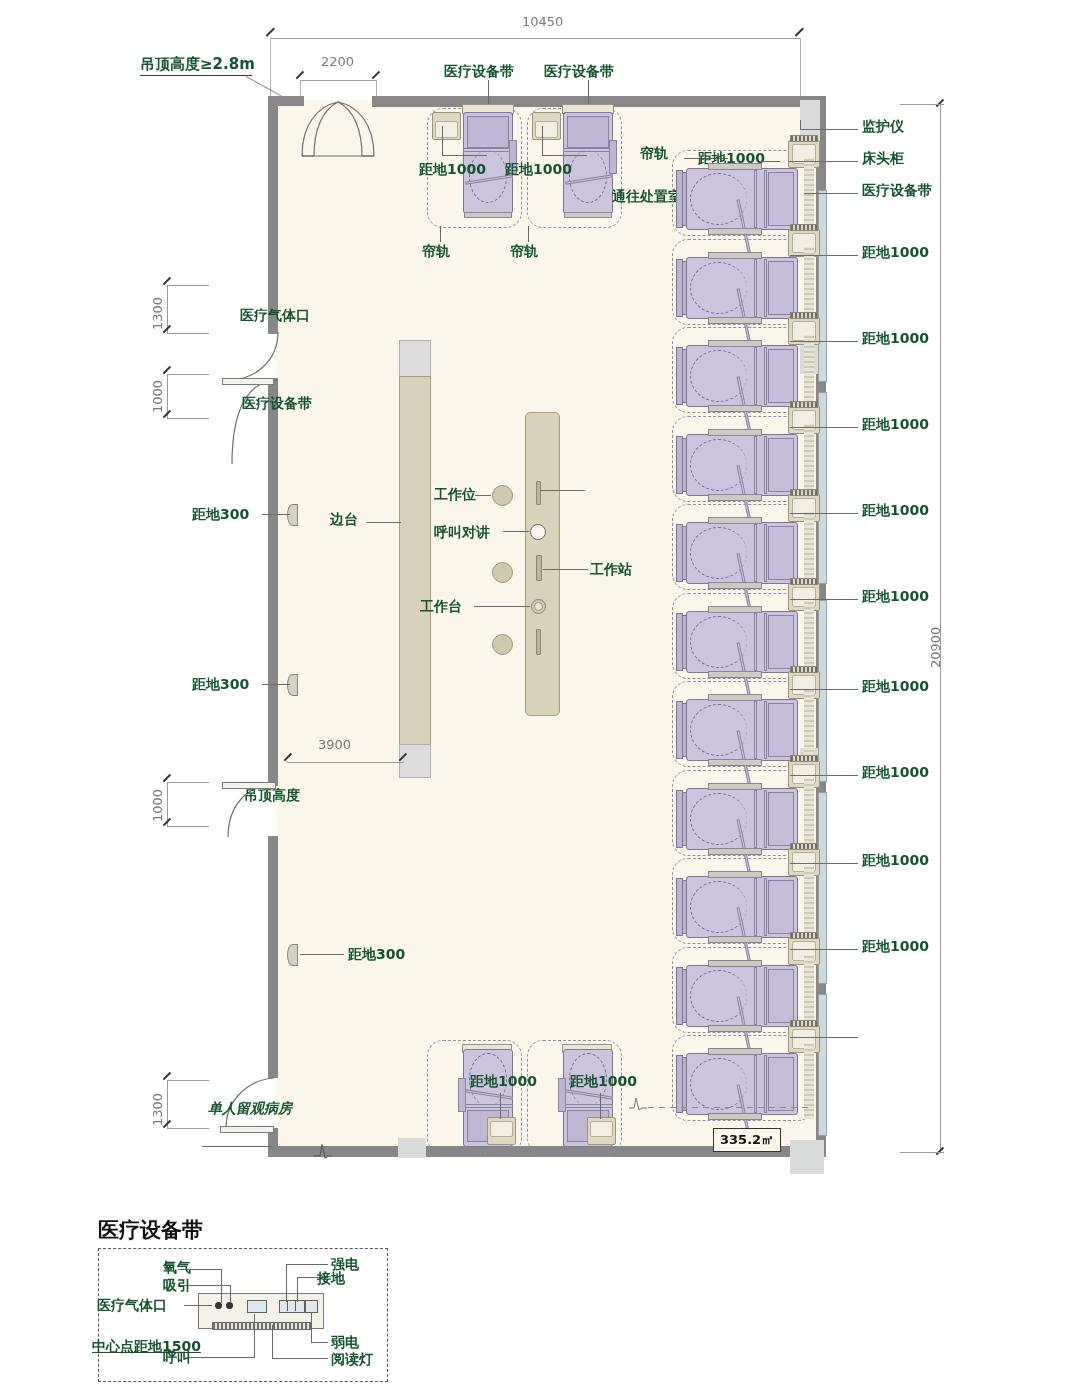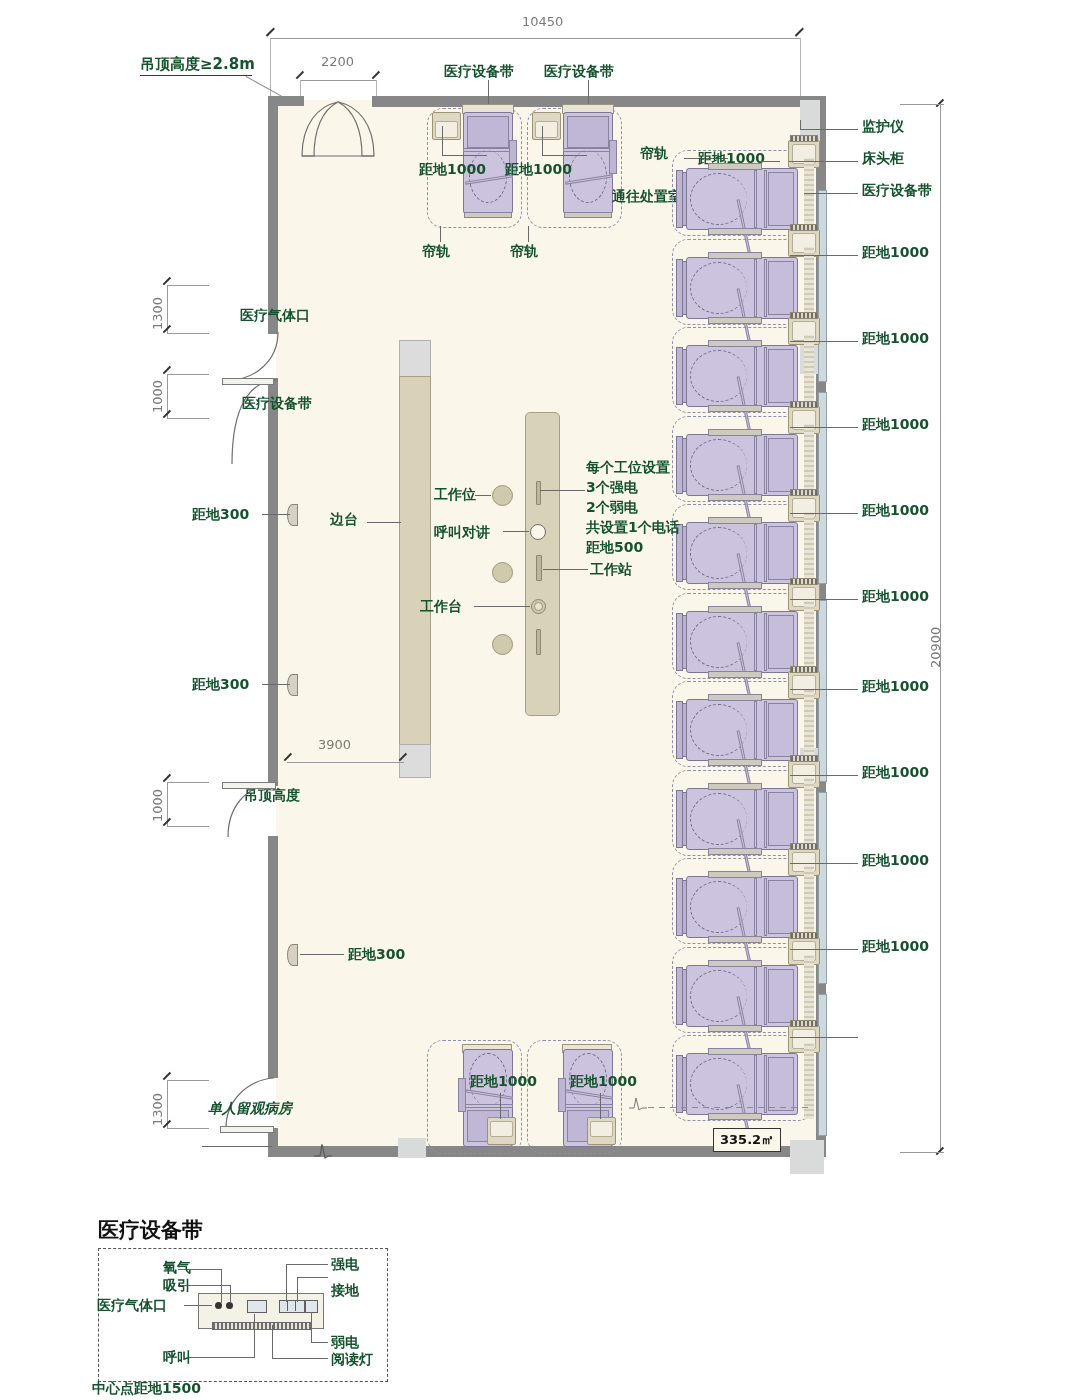--- a/index.html
+++ b/index.html
@@ -444,27 +444,20 @@
 
   <div class="lbl lbmd" style="left:434px;top:524px;">呼叫对讲</div>
   <div class="lead" style="left:503px;top:531px;width:26px;"></div>
 
   <div class="lbl lbmd" style="left:420px;top:598px;">工作台</div>
   <div class="lead" style="left:474px;top:606px;width:56px;"></div>
 
   <div class="lbl lbmd" style="left:590px;top:561px;">工作站</div>
   <div class="lead" style="left:543px;top:569px;width:45px;"></div>
 
-  <div id="noteblock" style="position:absolute;left:586px;top:457px;">
-      <div class="lbl lbmd" style="position: relative; left: 0px; top: 0px; line-height: 20px;">每个工位设置</div>
-      <div class="lbl lbmd" style="position: relative; left: 0px; top: 0px; line-height: 20px;">3个强电</div>
-      <div class="lbl lbmd" style="position: relative; left: 0px; top: 0px; line-height: 20px;">2个弱电</div>
-      <div class="lbl lbmd" style="position: relative; left: 0px; top: 0px; line-height: 20px;">共设置1个电话</div>
-      <div class="lbl lbmd" style="position: relative; left: 0px; top: 0px; line-height: 20px;">距地500</div>
-    </div>
   <div class="lead" style="left:540px;top:490px;width:45px;"></div>
 
   <div class="curtain" style="left:427px;top:1040px;width:93px;height:112px;"></div>
   <div class="eqband" style="left:462px;top:1044px;width:48px;height:7px;"></div>
   <div class="bed" style="left:463px;top:1049px;width:48px;height:96px;"></div>
   <div class="bedarc" style="left:469px;top:1053px;width:36px;height:52px;border-bottom:none;"></div>
   <div class="bedseg" style="left:465px;top:1093px;width:46px;height:1px;transform:rotate(9deg);"></div>
   <div class="bedseg" style="left:463px;top:1104px;width:48px;height:2px;"></div>
   <div class="bedseg" style="left:467px;top:1110px;width:40px;height:30px;background:#c0b7d6;"></div>
   <div class="bedseg" style="left:458px;top:1078px;width:6px;height:32px;background:#bdb5d2;"></div>
@@ -524,20 +517,20 @@
   <div class="lead" style="left:297px;top:1277px;width:31px;"></div>
   <div class="leadv" style="left:297px;top:1277px;height:25px;"></div>
   <div class="lead" style="left:311px;top:1342px;width:17px;"></div>
   <div class="leadv" style="left:311px;top:1312px;height:31px;"></div>
   <div class="lead" style="left:272px;top:1358px;width:56px;"></div>
   <div class="leadv" style="left:272px;top:1325px;height:34px;"></div>
 
   <div class="lbl lbmd" style="left:163px;top:1259px;">氧气</div>
   <div class="lbl lbmd" style="left:163px;top:1277px;">吸引</div>
   <div class="lbl lbmd" style="left:97px;top:1297px;">医疗气体口</div>
-  <div class="lbl lbmd" style="left:92px;top:1380px;">中心点距地1500</div>
+  <div class="lbl lbmd" style="left:92px;top:1338px;text-decoration:underline;">中心点距地1500</div>
   <div class="lbl lbmd" style="left:163px;top:1349px;">呼叫</div>
   <div class="lbl lbmd" style="left:331px;top:1256px;">强电</div>
-  <div class="lbl lbmd" style="left:331px;top:1270px;margin-top:12px;">接地</div>
+  <div class="lbl lbmd" style="left:317px;top:1270px;">接地</div>
   <div class="lbl lbmd" style="left:331px;top:1334px;">弱电</div>
   <div class="lbl lbmd" style="left:331px;top:1351px;">阅读灯</div>
 
 </div>
 
 </body></html>

